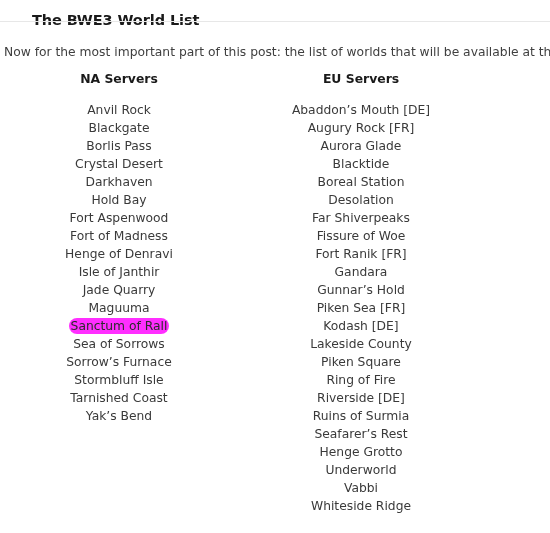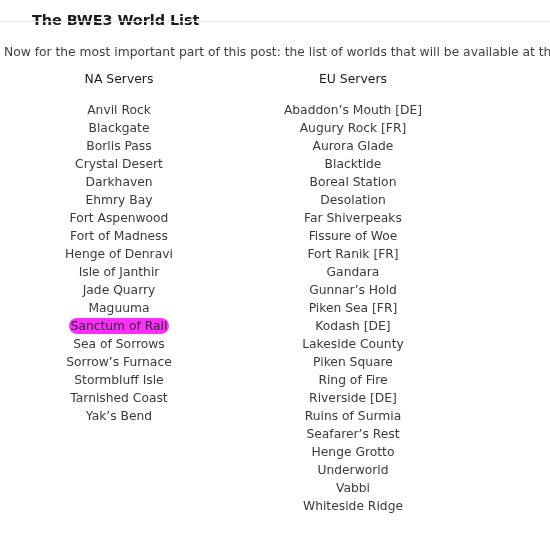--- a/index.html
+++ b/index.html
@@ -67,27 +67,27 @@
     top: 0;
     text-align: center;
   }
 
   .column-na {
     left: 24px;
     width: 190px;
   }
 
   .column-eu {
-    left: 248px;
+    left: 256px;
     width: 210px;
   }
 
   .column-heading {
     font-size: 12.4px;
-    font-weight: normal;
+    font-weight: bold;
     color: #1a1a1a;
     height: 18px;
     line-height: 18px;
     margin-bottom: 13px;
     text-align: center;
   }
 
   .server-list {
     list-style: none;
     margin: 8px;
@@ -128,21 +128,21 @@
   <div class="server-columns">
 
     <div class="server-column column-na">
       <div class="column-heading">NA Servers</div>
       <ul class="server-list">
           <li class="server-item"><span class="server-name">Anvil Rock</span></li>
           <li class="server-item"><span class="server-name">Blackgate</span></li>
           <li class="server-item"><span class="server-name">Borlis Pass</span></li>
           <li class="server-item"><span class="server-name">Crystal Desert</span></li>
           <li class="server-item"><span class="server-name">Darkhaven</span></li>
-          <li class="server-item"><span class="server-name">Ehmry Bay</span></li>
+          <li class="server-item"><span class="server-name">Hold Bay</span></li>
           <li class="server-item"><span class="server-name">Fort Aspenwood</span></li>
           <li class="server-item"><span class="server-name">Fort of Madness</span></li>
           <li class="server-item"><span class="server-name">Henge of Denravi</span></li>
           <li class="server-item"><span class="server-name">Isle of Janthir</span></li>
           <li class="server-item"><span class="server-name">Jade Quarry</span></li>
           <li class="server-item"><span class="server-name">Maguuma</span></li>
           <li class="server-item is-highlighted"><span class="server-name">Sanctum of Rall</span></li>
           <li class="server-item"><span class="server-name">Sea of Sorrows</span></li>
           <li class="server-item"><span class="server-name">Sorrow’s Furnace</span></li>
           <li class="server-item"><span class="server-name">Stormbluff Isle</span></li>

